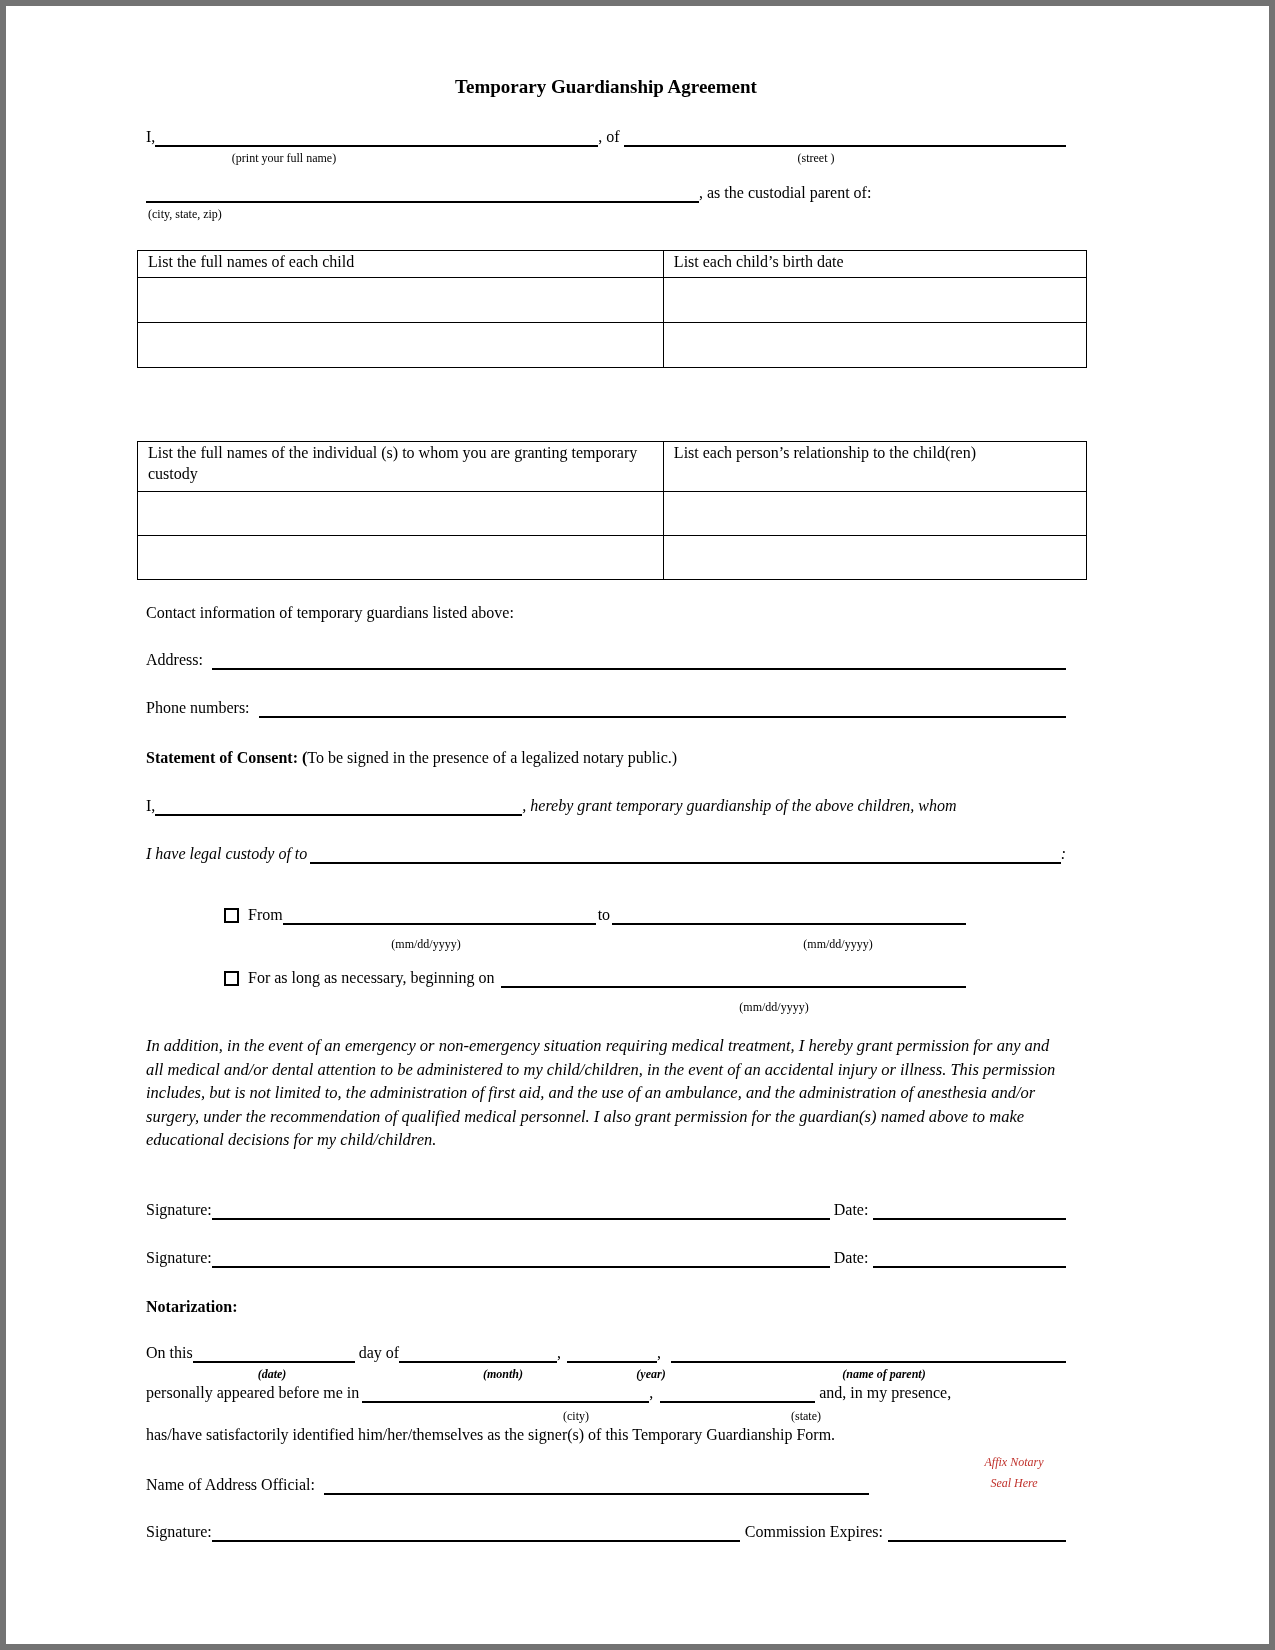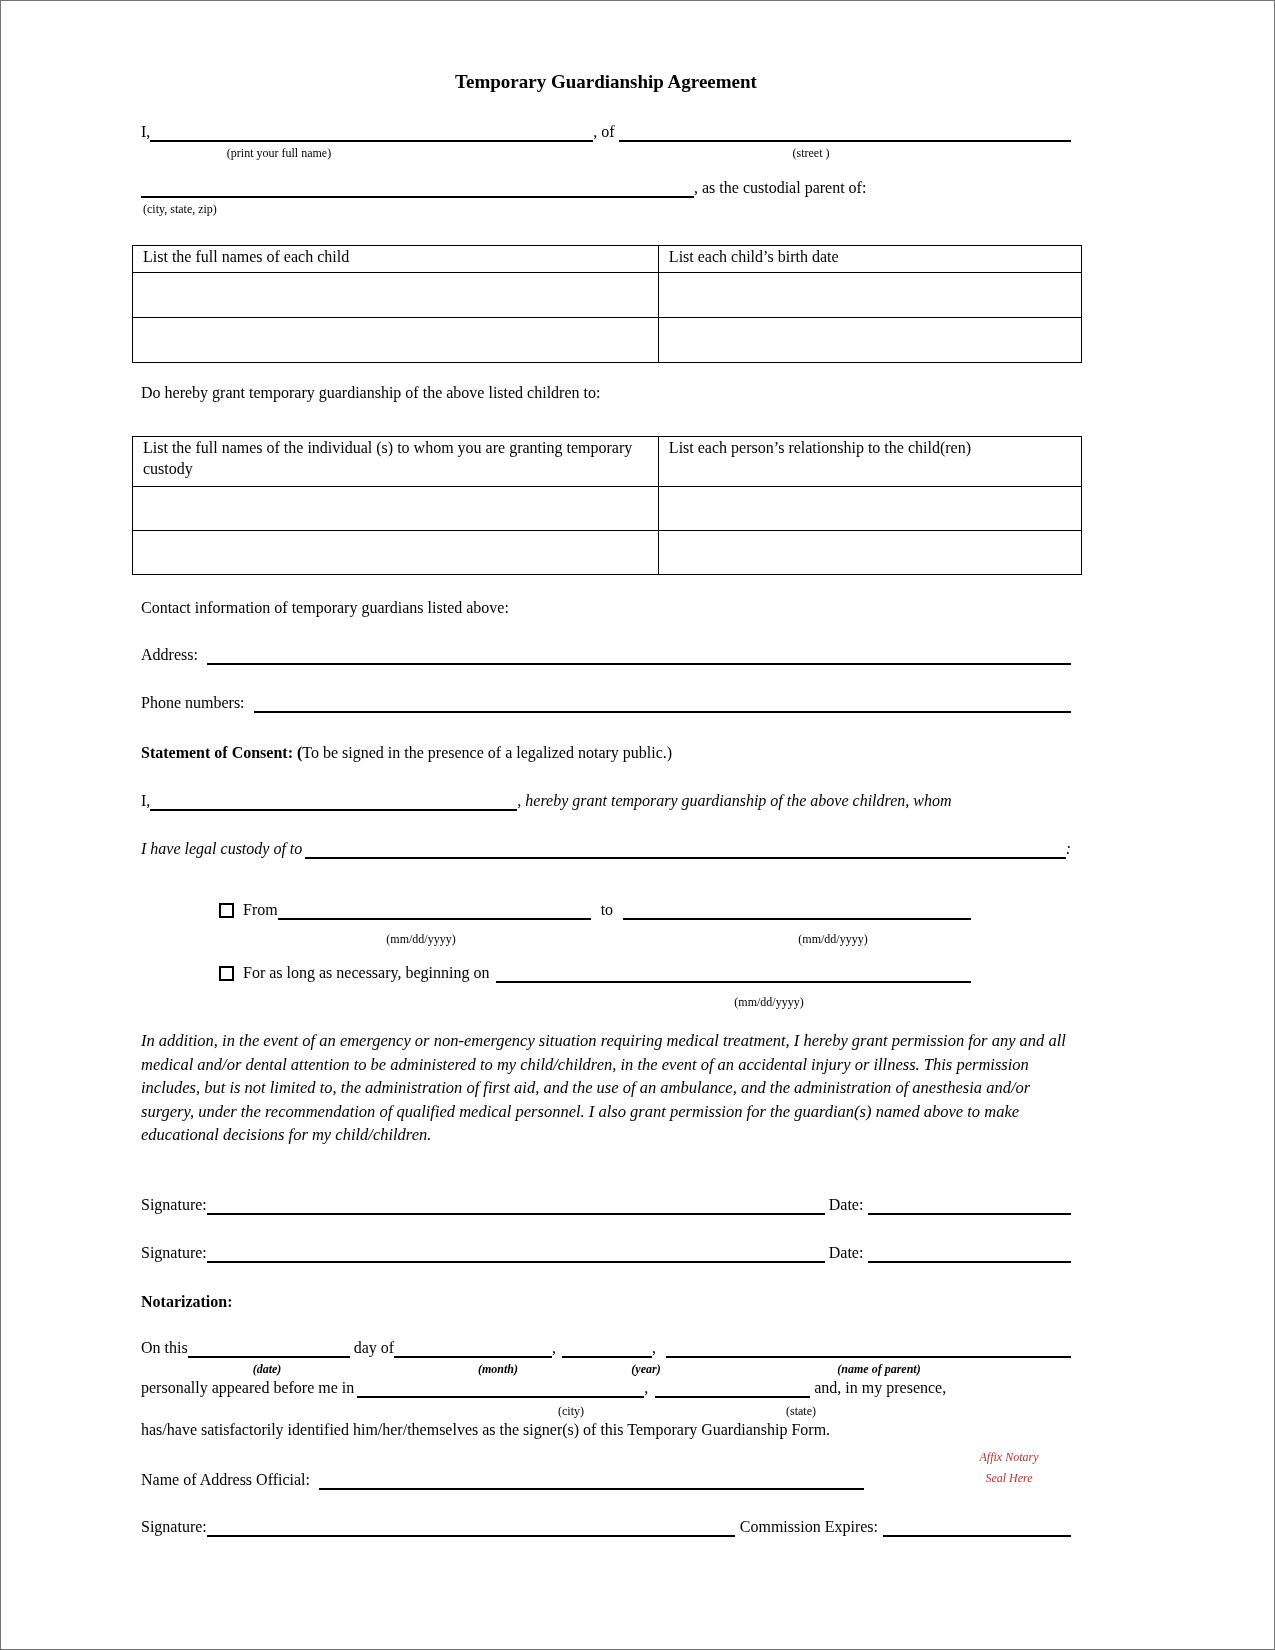--- a/index.html
+++ b/index.html
@@ -1,19 +1,19 @@
 <!DOCTYPE html>
 <html><head>
 <meta charset="utf-8">
 <style>
   html,body{margin:0;padding:0;background:#fff;}
   .page{
     position:relative;width:1275px;height:1650px;background:#ffffff;
     font-family:"Liberation Serif","DejaVu Serif",serif;font-size:16px;color:#000;
-    border:1px solid #737373;box-sizing:border-box;overflow:hidden;
+    border:6px solid #737373;box-sizing:border-box;overflow:hidden;
   }
   .row{position:absolute;left:140px;right:203px;display:flex;align-items:flex-end;white-space:pre;line-height:1.18;}
   .bl{border-bottom:2px solid #000;height:2px;}
   .grow{flex:1;}
   .b{font-weight:bold;}
   .it{font-style:italic;}
   .title{position:absolute;left:140px;right:203px;text-align:center;font-weight:bold;font-size:19px;}
   .hintrow{position:absolute;left:140px;right:203px;height:15px;font-size:12px;line-height:1;}
   .hintrow span{position:absolute;white-space:pre;}
   .cen{transform:translateX(-50%);}
@@ -60,23 +60,20 @@
       <td></td>
       <td></td>
     </tr>
     <tr style="height:45px;">
       <td></td>
       <td></td>
     </tr>
   </tbody>
     </table>
 
-  <div class="row" style="top:383px;">
-    <span>Do hereby grant temporary guardianship of the above listed children to:</span>
-  </div>
 
   <table class="grid" style="top:435px;border-radius:18px;">
     <tbody>
         <tr style="height:50px;">
       <td style="width:53.2%;">List the full names of the individual (s) to whom you are granting temporary custody</td>
       <td>List each person’s relationship to the child(ren)</td>
     </tr>
     <tr style="height:44px;">
       <td></td>
       <td></td>
@@ -115,21 +112,21 @@
   <div class="row" style="top:839px;">
     <span class="it">I have legal custody of to</span>
     <span class="bl grow" style="margin-left:3px;"></span>
     <span class="it">:</span>
   </div>
 
   <div class="row" style="top:900px;left:218px;right:303px;">
     <span class="cb"></span>
     <span>From</span>
     <span class="bl" style="flex:0 0 313px;"></span>
-    <span style="margin:0 10px;">to</span>
+    <span style="margin:0 2px;">to</span>
     <span class="bl grow"></span>
   </div>
   <div class="hintrow" style="top:932px;">
     <span class="cen" style="left:280px;">(mm/dd/yyyy)</span>
     <span class="cen" style="left:692px;">(mm/dd/yyyy)</span>
   </div>
 
   <div class="row" style="top:963px;left:218px;right:303px;">
     <span class="cb"></span>
     <span>For as long as necessary, beginning on</span>

